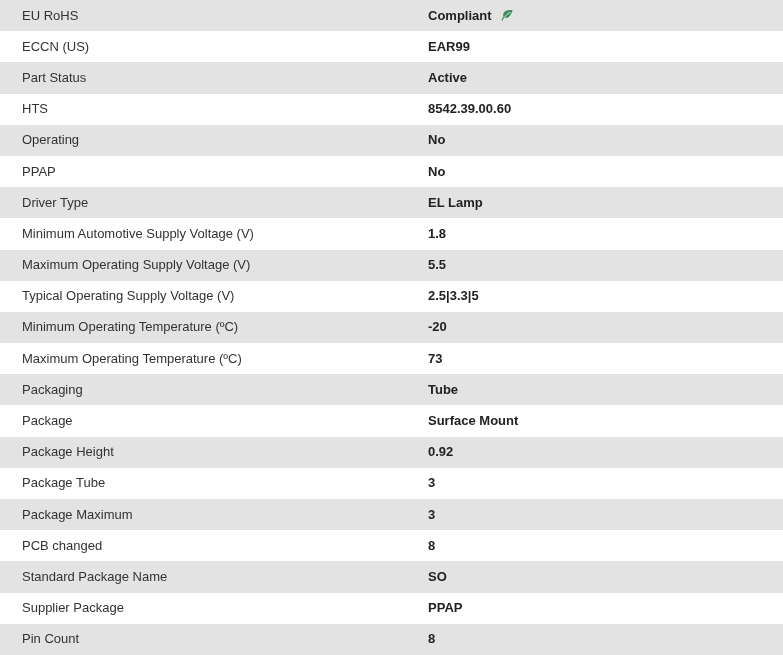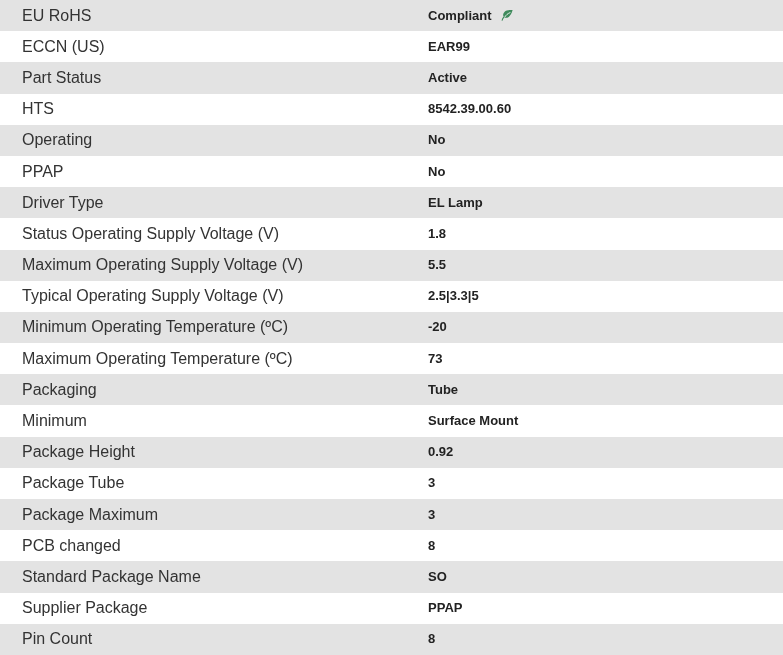--- a/index.html
+++ b/index.html
@@ -32,21 +32,21 @@
   .spec-table td {
     padding: 0 0 0 22px;
     vertical-align: middle;
     border: none;
     line-height: 16px;
   }
   .spec-table td.label {
     width: 386px;
     font-weight: 400;
     color: #333333;
-    font-size: 16px;
+    font-size: 13px;
   }
   .spec-table td.value {
     width: 375px;
     font-weight: bold;
     color: #222222;
     font-size: 13px;
     padding-left: 20px;
   }
   .value-wrap {
     display: flex;
@@ -119,21 +119,21 @@
       </tr>
       <tr class="shaded">
         <td class="label">Driver Type</td>
         <td class="value">
           <span class="value-wrap">
             <span>EL Lamp</span>
           </span>
         </td>
       </tr>
       <tr class="plain">
-        <td class="label">Status Operating Supply Voltage (V)</td>
+        <td class="label">Minimum Automotive Supply Voltage (V)</td>
         <td class="value">
           <span class="value-wrap">
             <span>1.8</span>
           </span>
         </td>
       </tr>
       <tr class="shaded">
         <td class="label">Maximum Operating Supply Voltage (V)</td>
         <td class="value">
           <span class="value-wrap">
@@ -167,21 +167,21 @@
       </tr>
       <tr class="shaded">
         <td class="label">Packaging</td>
         <td class="value">
           <span class="value-wrap">
             <span>Tube</span>
           </span>
         </td>
       </tr>
       <tr class="plain">
-        <td class="label">Minimum</td>
+        <td class="label">Package</td>
         <td class="value">
           <span class="value-wrap">
             <span>Surface Mount</span>
           </span>
         </td>
       </tr>
       <tr class="shaded">
         <td class="label">Package Height</td>
         <td class="value">
           <span class="value-wrap">

